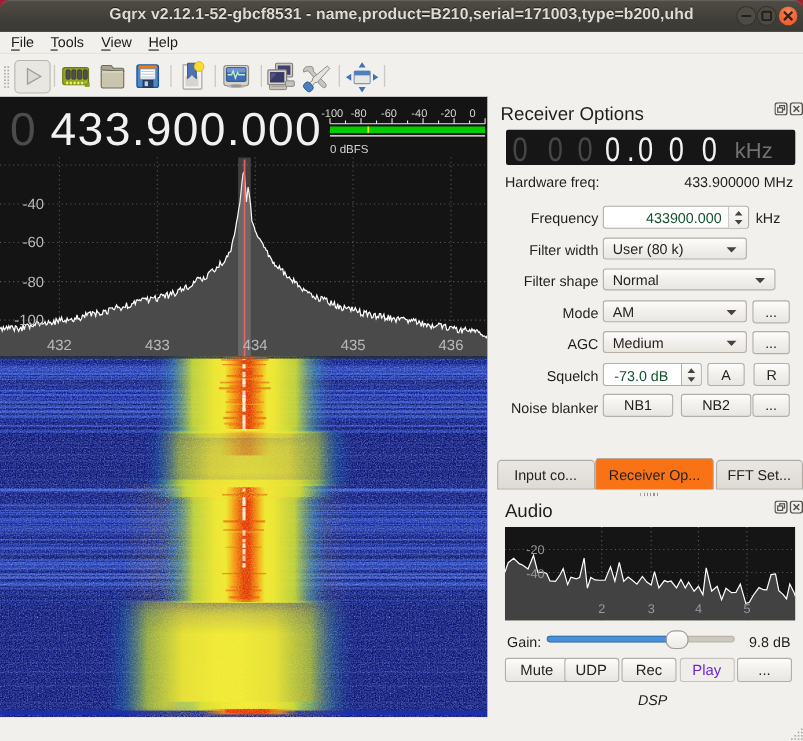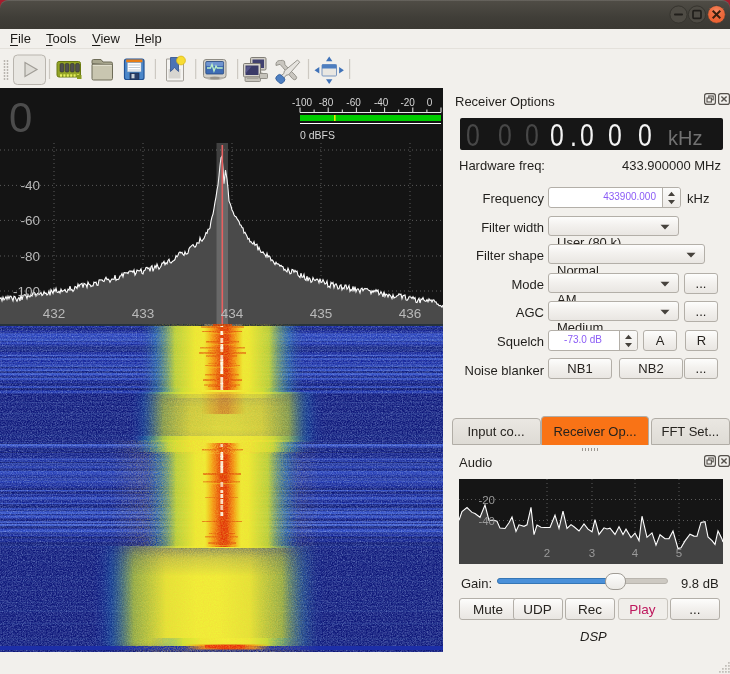--- a/index.html
+++ b/index.html
@@ -9,48 +9,49 @@
 .title { position:absolute; width:100%; text-align:center; top:5px; font-size:14.3px; font-weight:bold;
   color:#dfdbd2; text-shadow:0 -1px 0 rgba(0,0,0,0.6); letter-spacing:0.1px; }
 .menubar { position:absolute; left:0; top:29px; width:730px; height:19px; background:#f2f0ec; }
 .menubar span { position:absolute; top:2px; font-size:13px; color:#1c1a17; }
 .menubar u { text-decoration:underline; text-underline-offset:2px; }
 .toolbar { position:absolute; left:0; top:48px; width:730px; height:40px; background:#f2f0ec; border-top:1px solid #e4e1db; }
 .blackzone { position:absolute; left:0; top:88px; width:444px; height:564px; background:#141414; }
 .freq0 { position:absolute; left:9px; top:6px; font-size:42px; color:#4c4c4c; }
 .freqmain { position:absolute; left:46px; top:6px; font-size:42px; color:#f1f1f1; letter-spacing:1.2px; }
 .rightpanel { position:absolute; left:443px; top:88px; width:287px; height:586px; background:#f2f0ec; }
-.docktitle { position:absolute; font-size:13px; color:#211f1c; }
+.docktitle { position:absolute; font-size:17px; color:#211f1c; }
 .lcd { position:absolute; left:17px; top:30px; width:263px; height:32px; background:#161616; border-radius:2px; }
 .lcd span { position:absolute; font-size:31px; top:0px; transform:scaleX(0.8); transform-origin:0 0; }
 .hw { position:absolute; font-size:13px; color:#211f1c; top:70px; }
 .lbl { position:absolute; font-size:13px; color:#211f1c; white-space:nowrap; }
 .combo, .btn { position:absolute; height:20px; border:1px solid #b3afa8; border-radius:3px;
   background:linear-gradient(#fdfdfc,#f3f1ee 45%,#e9e6e2); font-size:13px; color:#26231f; }
-.combo span { position:absolute; left:8px; top:2px;margin-top:16px; }
+.combo span { position:absolute; left:8px; top:2px; }
 .combo .ca { position:absolute; right:8px; top:7px; }
 .btn { text-align:center; padding-top:2px; height:21px; }
 .spin { position:absolute; height:21px; border:1px solid #b3afa8; border-radius:3px; background:#ffffff; }
-.sptext { position:absolute; left:4px; right:24px; top:2.5px; font-size:10px; color:#8b5cf6; text-align:right; }
+.sptext { position:absolute; left:4px; right:24px; top:2.5px; font-size:13px; color:#14532d; text-align:right; }
 .spbtns { position:absolute; right:0; top:0; bottom:0; width:18px; border-left:1px solid #b3afa8;
   background:linear-gradient(#fbfbfa,#eeebe7); border-radius:0 3px 3px 0; }
 .spbtns svg { position:absolute; left:4px; top:1.5px; }
 .tab { position:absolute; font-size:13px; color:#26231f; text-align:center;
   border:1px solid #b1ada6; background:linear-gradient(#eae7e2,#dedbd5); border-radius:4px 4px 0 0; }
 .tab.active { background:#f97316; border-bottom:none; }
 .slider-track { position:absolute; left:55px; top:101.5px; width:170px; height:6px; background:#cdc9c2; border-radius:3px; border:1px solid #b9b5ae; }
 .slider-fill { position:absolute; left:55px; top:101.5px; width:116px; height:6px; background:#4a90d9; border-radius:3px 0 0 3px; border:1px solid #3576b5; }
 .slider-handle { position:absolute; left:162px; top:95px; width:21px; height:17px; background:linear-gradient(#fcfcfb,#eceae6); border:1px solid #a09c95; border-radius:8px; }
 .abtn { position:absolute; top:122px; height:22px; border:1px solid #b3afa8; border-radius:3px;
   background:linear-gradient(#fdfdfc,#f3f1ee 45%,#e9e6e2); font-size:13.5px; color:#26231f; text-align:center; padding-top:2.5px; }
 .bottomstrip { position:absolute; left:0; top:652px; width:730px; height:22px; background:#f2f0ec; }
 </style></head>
 <body>
 <div style="position:absolute;left:0;top:20px;width:730px;height:654px;background:#f2f0ec"></div>
 <div class="titlebar">
+ <div class="title">Gqrx v2.12.1-52-gbcf8531 - name,product=B210,serial=171003,type=b200,uhd</div>
  <svg width="110" height="29" viewBox="0 0 110 29" style="position:absolute;right:0;top:0">
 <circle cx="58.5" cy="14.5" r="8.6" fill="#4e4b44" stroke="#36342e" stroke-width="1"></circle>
 <rect x="54" y="13.6" width="9" height="1.9" rx="0.9" fill="#211f1b"></rect>
 <circle cx="77" cy="14.5" r="8.6" fill="#4e4b44" stroke="#36342e" stroke-width="1"></circle>
 <rect x="73" y="10.7" width="8" height="7.6" rx="1" fill="none" stroke="#211f1b" stroke-width="1.7"></rect>
 <circle cx="96.5" cy="14.5" r="8.8" fill="#ec6434" stroke="#403c35" stroke-width="1"></circle>
 <circle cx="96.5" cy="14.5" r="8.8" fill="url(#clg)"></circle>
 <defs>
         <radialGradient id="clg" cx="0.5" cy="0.3" r="0.8">
 <stop offset="0" stop-color="#f7926d" stop-opacity="0.9"></stop>
@@ -153,20 +154,21 @@
 <rect x="322" y="15.5" width="14.5" height="11.5" rx="1" fill="#e9e7e2" stroke="#7a97c0" stroke-width="1"></rect>
 <rect x="322" y="15.5" width="14.5" height="4" fill="#4d7ec0"></rect>
 <path d="M 329.2 7.5 l 3.2 4.8 h -6.4 Z" fill="#3f72b8"></path>
 <path d="M 329.2 35 l 3.2 -4.8 h -6.4 Z" fill="#3f72b8"></path>
 <path d="M 314.5 21.2 l 4.8 -3.2 v 6.4 Z" fill="#3f72b8"></path>
 <path d="M 343.9 21.2 l -4.8 -3.2 v 6.4 Z" fill="#3f72b8"></path>
 </svg>
   </div>
 <div class="blackzone">
  <div class="freq0">0</div>
+ <div class="freqmain">433.900.000</div>
  <svg width="151" height="48" style="position:absolute;left:292px;top:4px">
 <text x="10" y="14" font-size="10" fill="#d6d6d6" text-anchor="middle" font-family="Liberation Sans">-100</text>
 <text x="34" y="14" font-size="10" fill="#d6d6d6" text-anchor="middle" font-family="Liberation Sans">-80</text>
 <text x="61.6" y="14" font-size="10" fill="#d6d6d6" text-anchor="middle" font-family="Liberation Sans">-60</text>
 <text x="89.2" y="14" font-size="10" fill="#d6d6d6" text-anchor="middle" font-family="Liberation Sans">-40</text>
 <text x="115.7" y="14" font-size="10" fill="#d6d6d6" text-anchor="middle" font-family="Liberation Sans">-20</text>
 <text x="137.6" y="14" font-size="10" fill="#d6d6d6" text-anchor="middle" font-family="Liberation Sans">0</text>
 <line x1="8" y1="20.5" x2="149" y2="20.5" stroke="#e8e8e8" stroke-width="1"></line>
 <line x1="8.0" y1="15.5" x2="8.0" y2="20.5" stroke="#e8e8e8" stroke-width="1"></line>
 <line x1="22.1" y1="17.5" x2="22.1" y2="20.5" stroke="#e8e8e8" stroke-width="1"></line>
@@ -670,21 +672,21 @@
 <text x="220" y="78" font-size="11.5" fill="#9a9a9a" text-anchor="middle" font-family="Liberation Sans">5</text>
 </svg>
  <div class="lbl" style="left:461px;top:576px">Gain:</div>
  <div class="slider-track" style="left:497px;top:578px;width:171px"></div>
  <div class="slider-fill" style="left:497px;top:578px;width:117px"></div>
  <div class="slider-handle" style="left:605px;top:572.5px"></div>
  <div class="lbl" style="left:681px;top:576px">9.8 dB</div>
  <div class="abtn" style="left:459px;width:58px;top:598px">Mute</div>
  <div class="abtn" style="left:512.5px;width:50px;top:598px">UDP</div>
  <div class="abtn" style="left:565px;width:50px;top:598px">Rec</div>
- <div class="abtn" style="left:617.5px;width:50px;top:598px;color:#be185d;background:#f0eeea;border-color:#c8c4bd">Play</div>
+ <div class="abtn" style="left:617.5px;width:50px;top:598px;color:#6d28d9;background:#f0eeea;border-color:#c8c4bd">Play</div>
  <div class="abtn" style="left:670px;width:50px;top:598px">...</div>
  <div class="lbl" style="left:580px;top:629px;font-style:italic">DSP</div>
 </div>
 <div class="bottomstrip"></div>
 <svg width="16" height="16" style="position:absolute;left:714px;top:657px">
     <g fill="#aaa69f">
       <rect x="14.2" y="5.2" width="1.4" height="1.4"></rect>
       <rect x="14.2" y="8.2" width="1.4" height="1.4"></rect>
       <rect x="11.2" y="8.2" width="1.4" height="1.4"></rect>
       <rect x="14.2" y="11.2" width="1.4" height="1.4"></rect>

